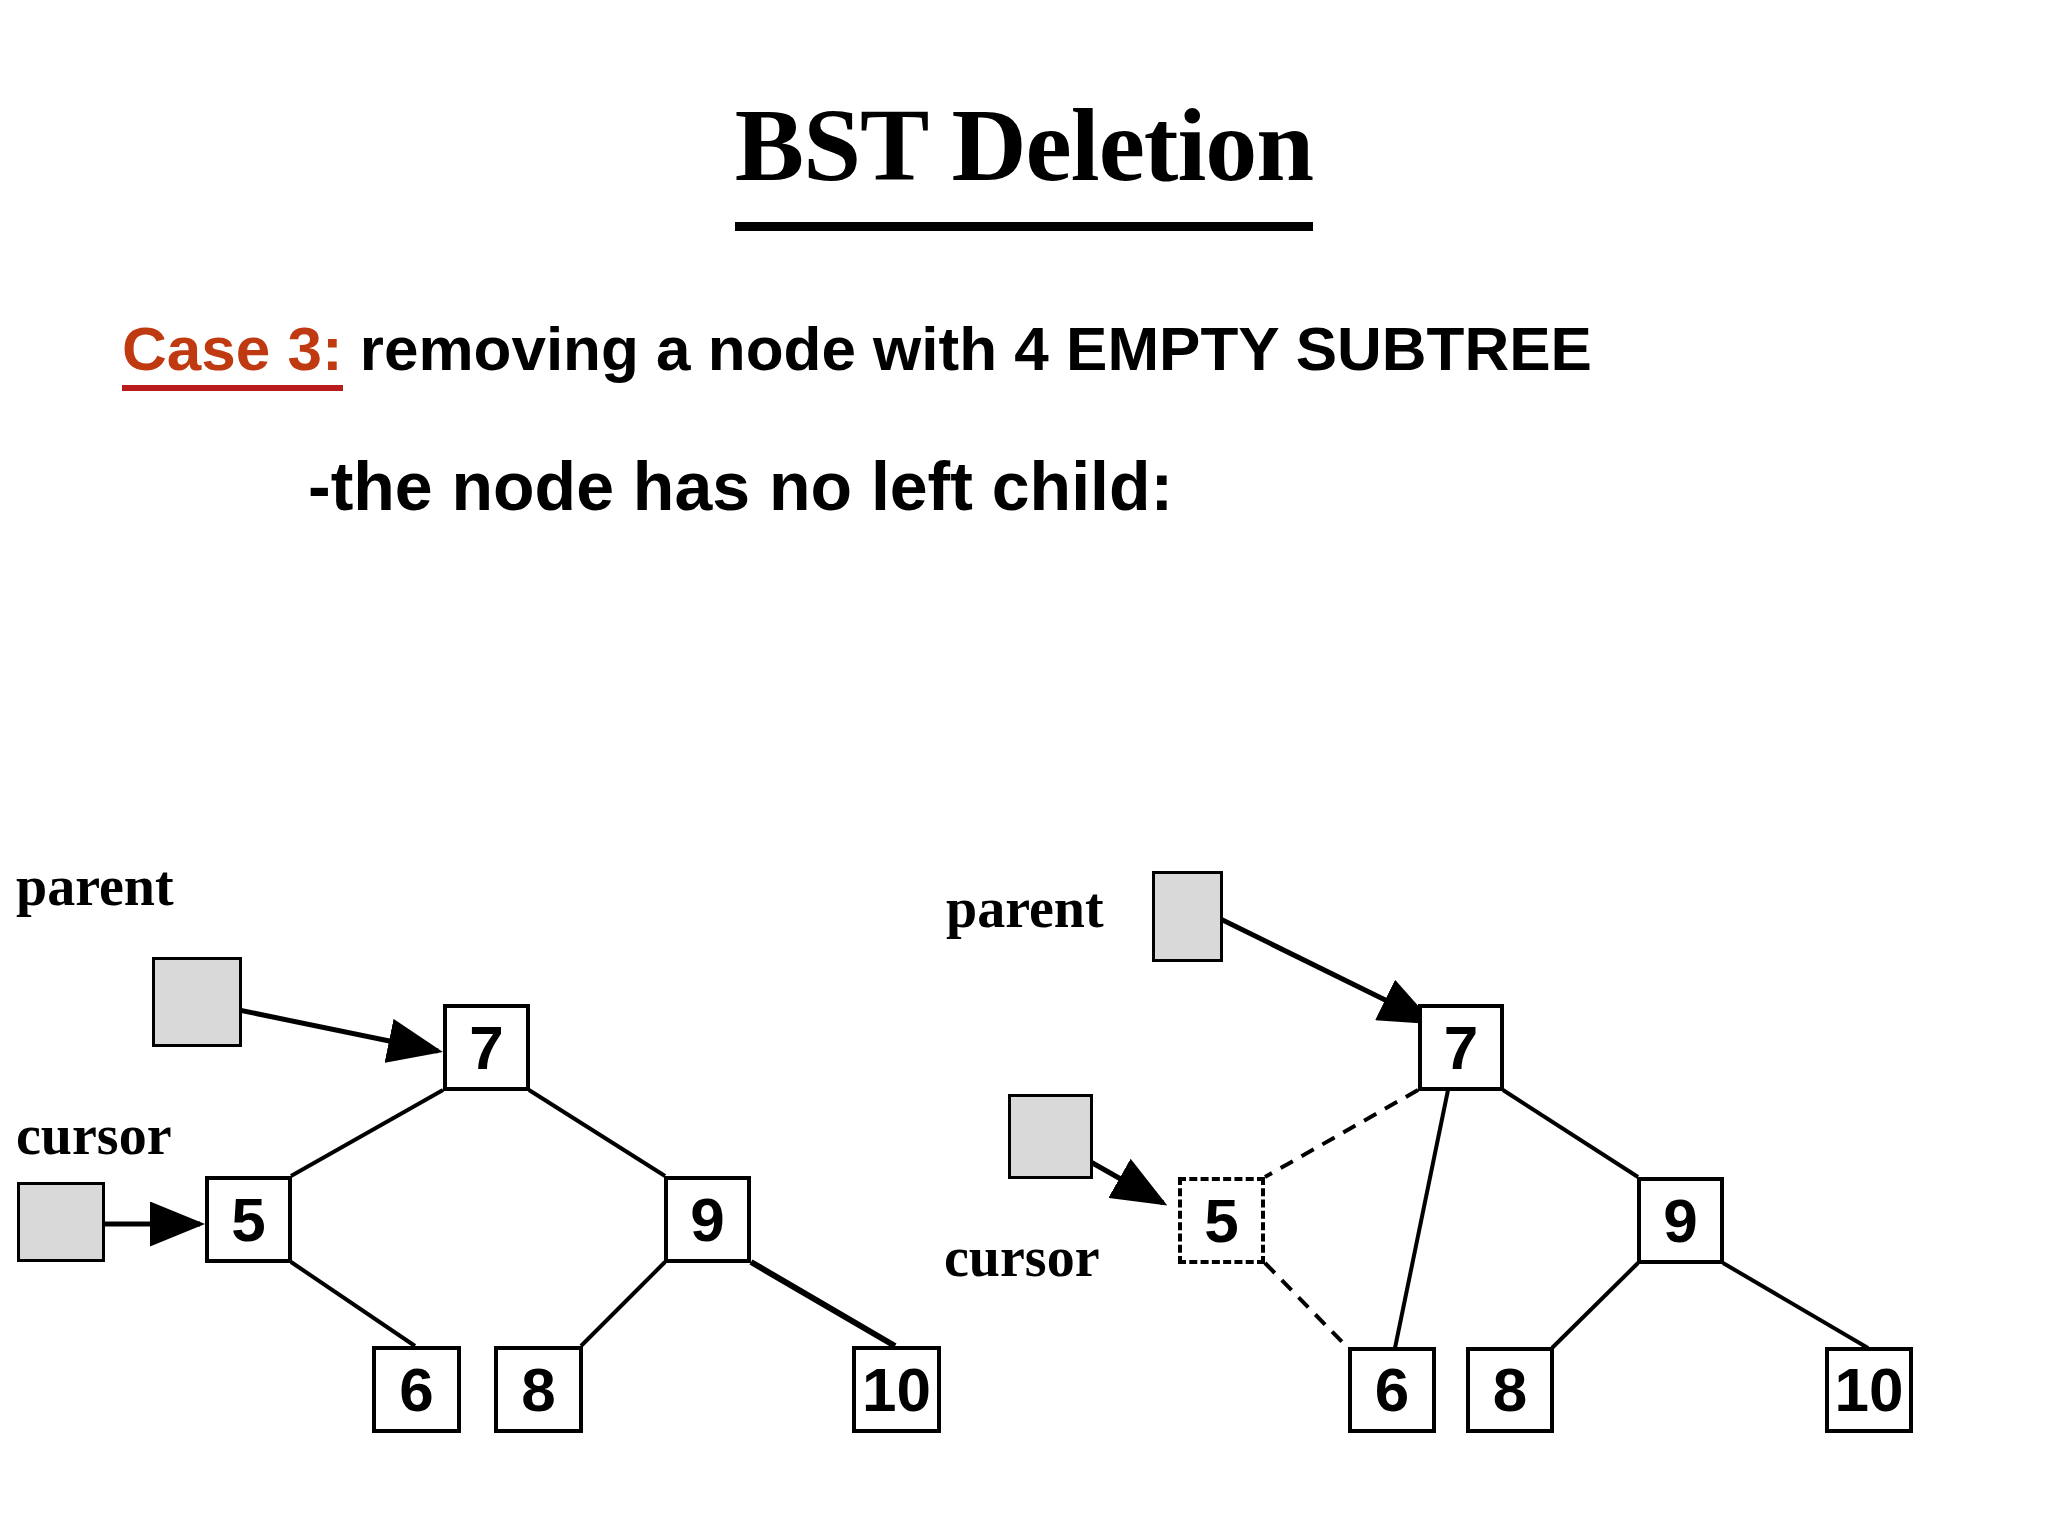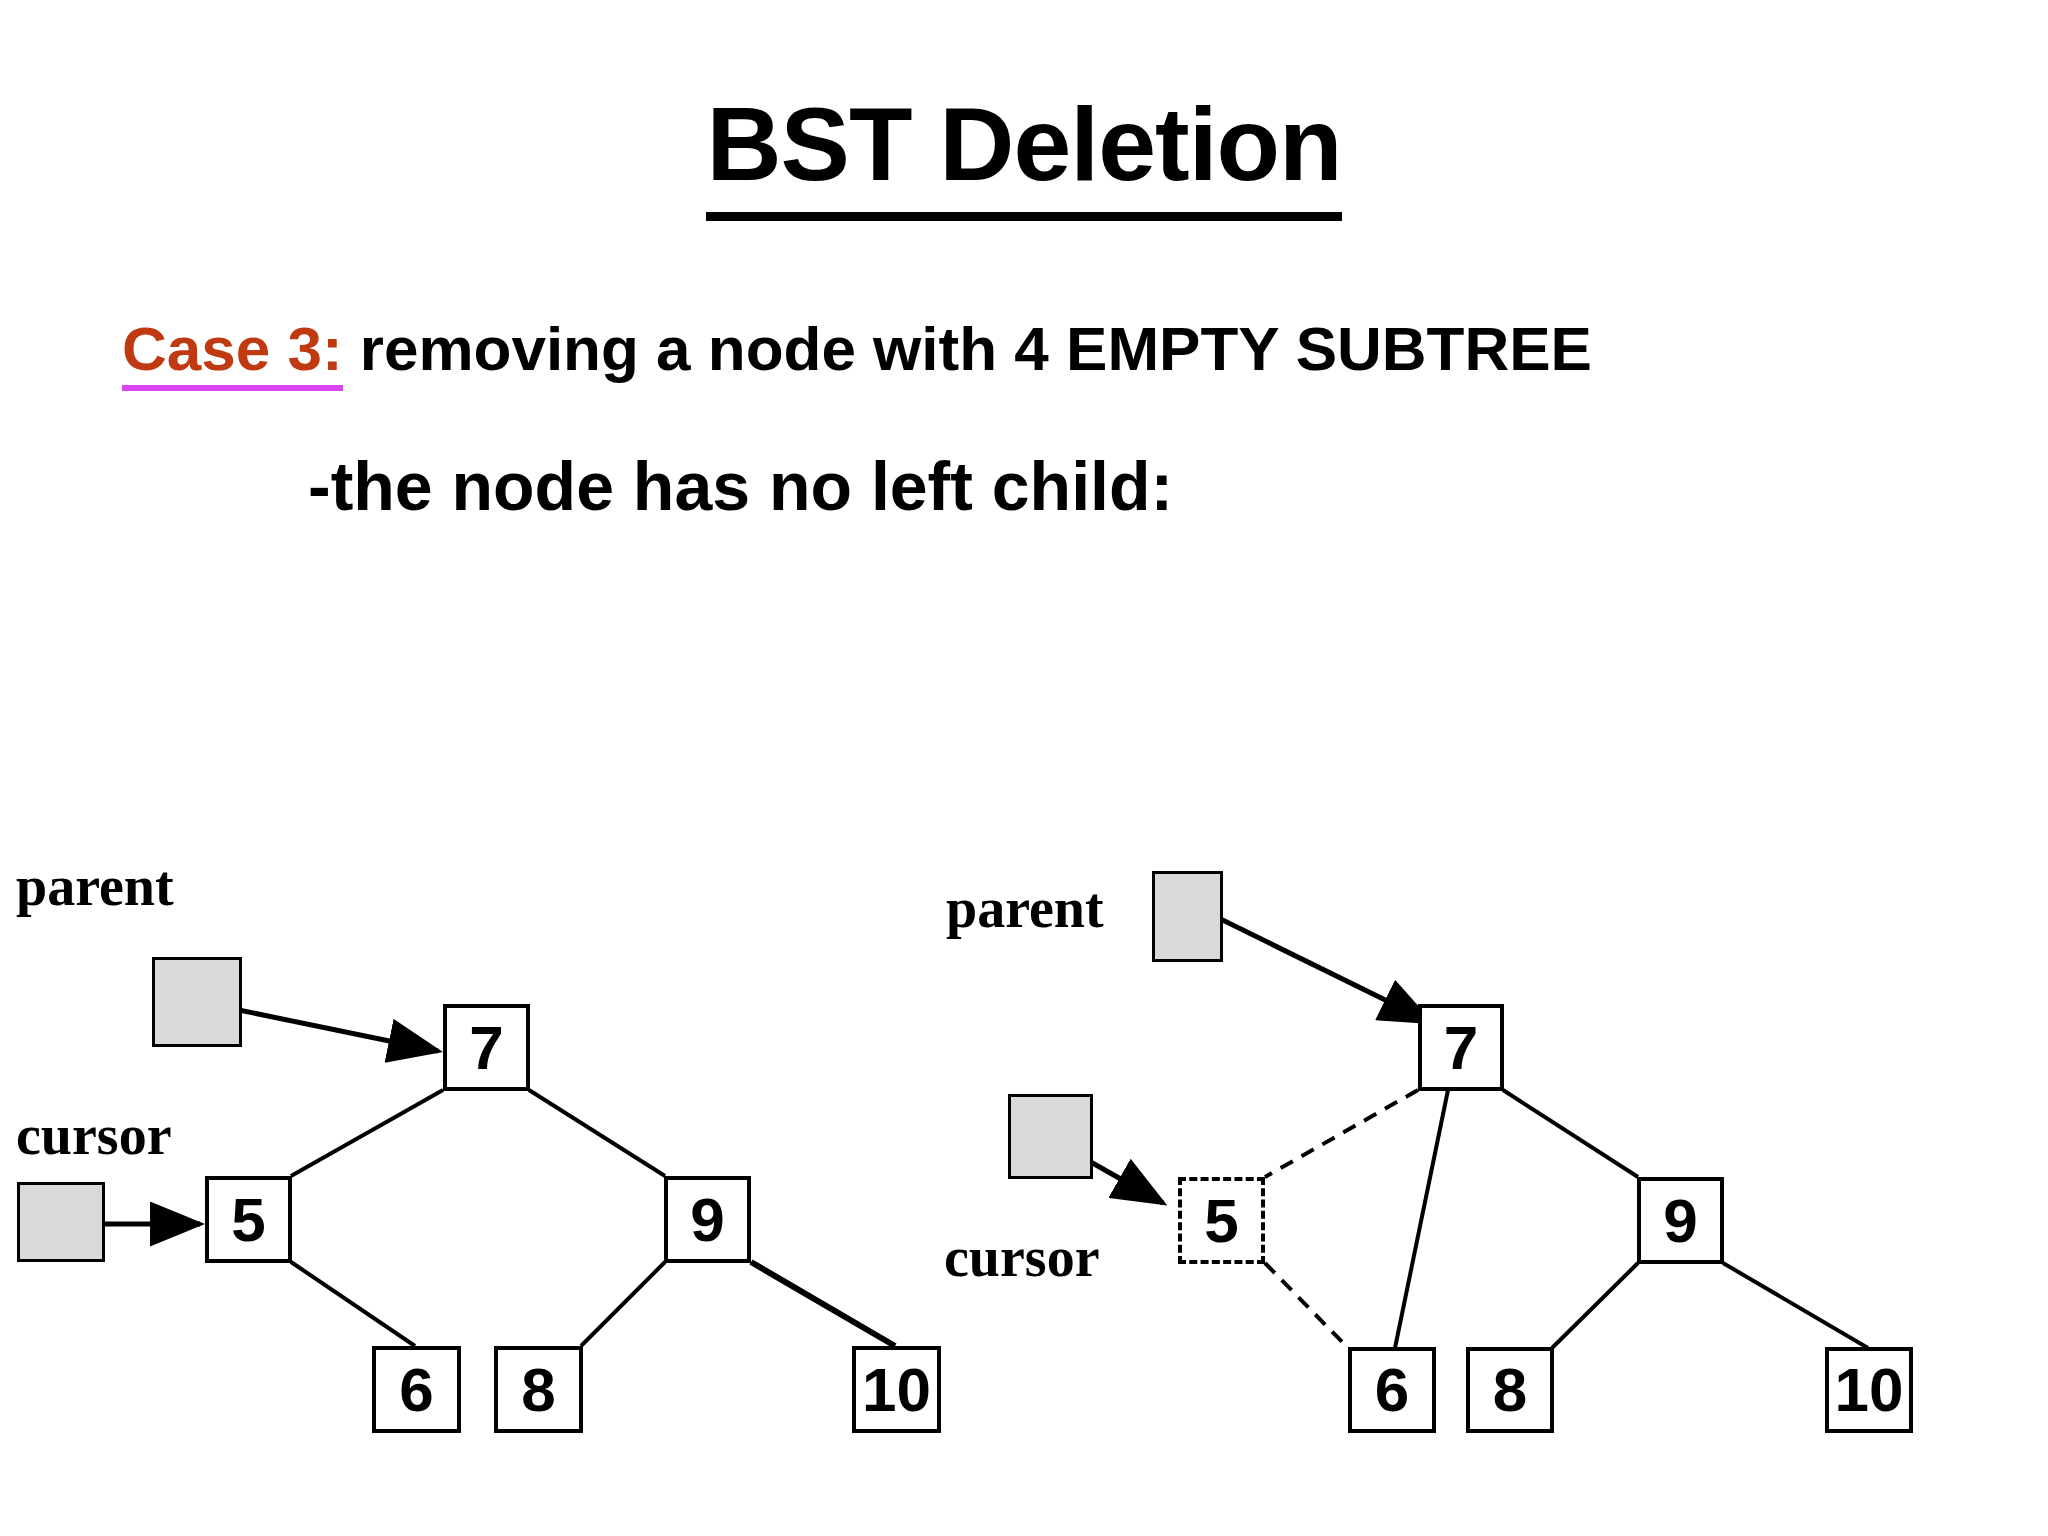--- a/index.html
+++ b/index.html
@@ -25,37 +25,38 @@
     width: 2048px;
     text-align: center;
     font-size: 104px;
     font-weight: bold;
     color: #000000;
     letter-spacing: -1px;
     line-height: 1.0;
   }
   #slide-title .t-underline {
     border-bottom: 9px solid #000000;
-    padding-bottom: 10px;
+    padding-bottom: 20px;
+    font-family: Liberation Serif, serif;
   }
 
   
   .case-line {
     position: absolute;
     left: 122px;
     top: 316px;
     font-size: 62px;
     font-weight: bold;
     color: #000000;
     white-space: nowrap;
     line-height: 1.05;
   }
   .case-label {
     color: #BF3A10;
-    border-bottom: 6px solid #d946ef;
+    border-bottom: 6px solid #b91c1c;
     padding-bottom: 2px;
   }
   .body-line {
     position: absolute;
     left: 308px;
     font-size: 68px;
     font-weight: bold;
     color: #000000;
     white-space: nowrap;
     line-height: 1.05;

